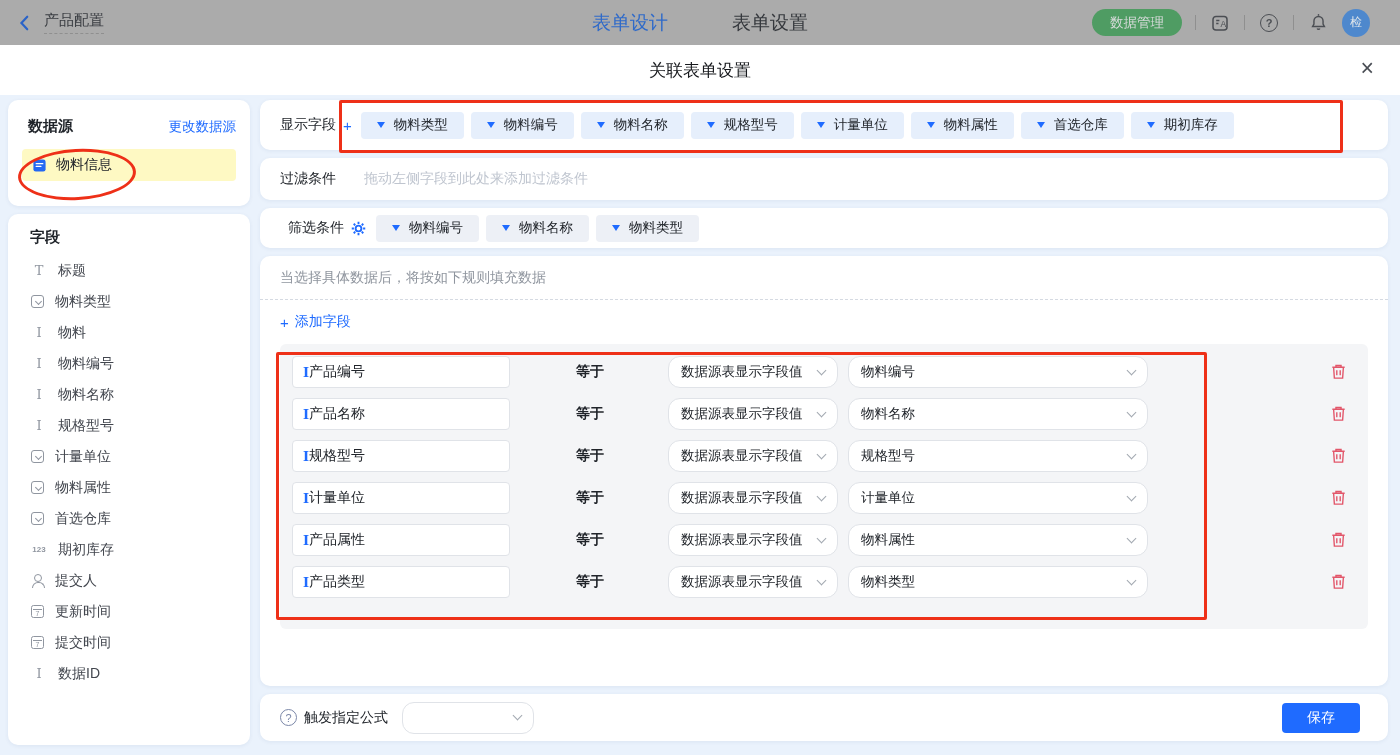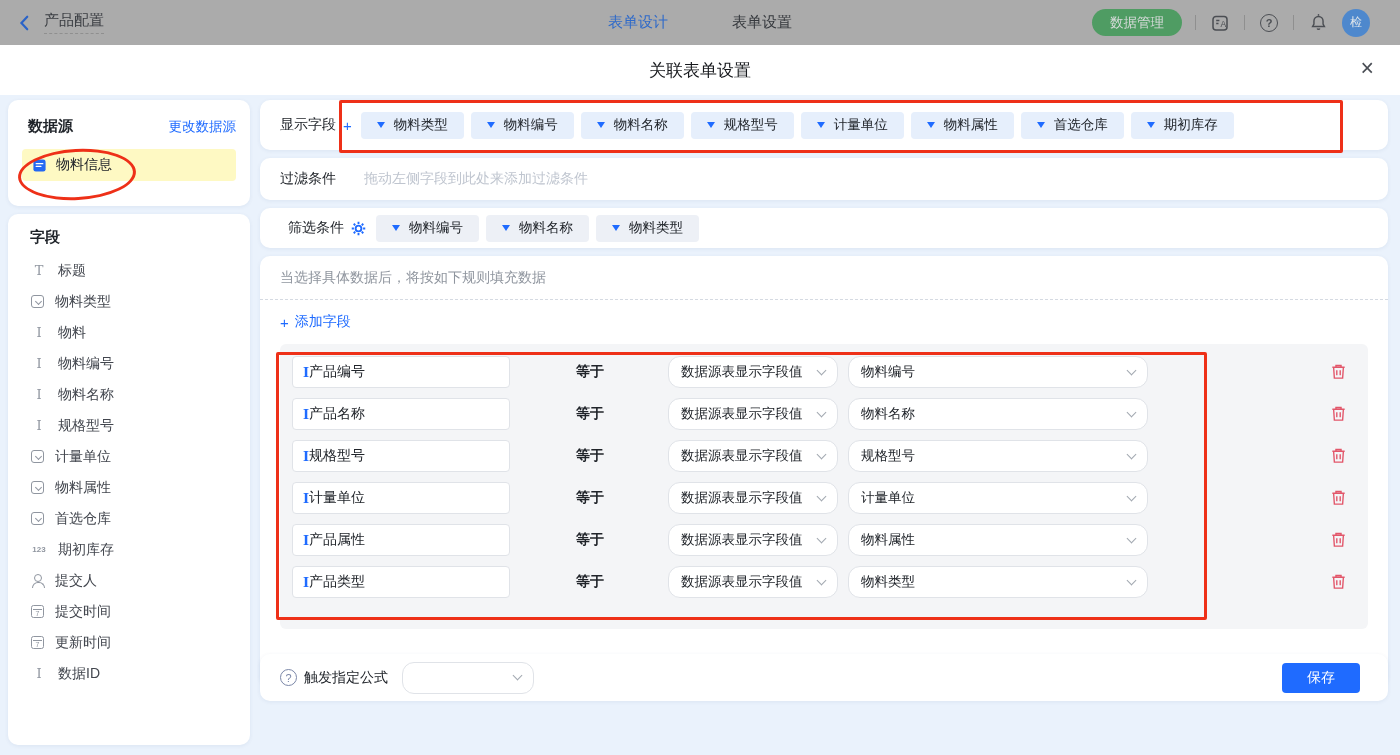--- a/index.html
+++ b/index.html
@@ -7,21 +7,21 @@
   .stage{ position:relative; width:1400px; height:755px; background:#eaf2fc;
           font-family:"Liberation Sans",sans-serif; overflow:hidden; color:#20242a; }
 
   
   .topbar{ position:absolute; top:0; left:0; width:1400px; height:45px; background:#ababab;
            display:flex; align-items:center; padding:0 30px 0 16px; }
   .tb-left{ display:flex; align-items:center; gap:10px; }
   .back-ic{ width:18px; height:18px; display:inline-flex; }
   .tb-title{ font-size:15px; color:#3a3d42; border-bottom:1px dashed #8f8f8f; padding-bottom:3px; }
   .tb-tabs{ position:absolute; left:50%; transform:translateX(-50%); display:flex; gap:64px; }
-  .tb-tab{ font-size:15px; color:#35383d; cursor:pointer;text-align:center; }
+  .tb-tab{ font-size:19px; color:#35383d; cursor:pointer;text-align:center; }
   .tb-tab.active{ color:#2f6ac9; }
   .tb-right{ margin-left:auto; display:flex; align-items:center; gap:13px; }
   .pill{ height:27px; padding:0 18px; border:none; border-radius:14px; background:#4f9c63;
          color:#d6dad9; font-size:13.5px; font-family:inherit; cursor:pointer; }
   .sep{ width:1px; height:15px; background:#8f8f8f; }
   .tb-ic{ width:22px; height:22px; display:inline-flex; align-items:center; justify-content:center; cursor:pointer; }
   .help-ring{ width:18px; height:18px; border:1.6px solid #4b4e53; border-radius:50%;
               display:inline-flex; align-items:center; justify-content:center;
               font-size:11px; color:#4b4e53; font-weight:700; }
   .help-ring::before{ content:"?"; }
@@ -66,21 +66,21 @@
                      border:1.2px solid #9096a0; border-bottom:none; border-radius:6px 6px 0 0; }
   .date-icon{ width:13px; height:13px; border:1.2px solid #9096a0; border-radius:2.5px; }
   .date-icon::before{ content:""; position:absolute; left:1px; right:1px; top:3px; border-top:1.2px solid #9096a0; }
   .date-icon::after{ content:"7"; position:absolute; left:0; right:0; top:4px; font-size:7px; text-align:center; }
 
   
   .cardA{ left:260px; top:100px; width:1128px; height:50px; display:flex; align-items:center; padding:0 20px; }
   .cardB{ left:260px; top:158px; width:1128px; height:42px; display:flex; align-items:center; padding:0 20px; }
   .cardC{ left:260px; top:208px; width:1128px; height:40px; display:flex; align-items:center; padding:0 28px; }
   .cardD{ left:260px; top:256px; width:1128px; height:430px; }
-  .footerbar{ left:260px; top:654px; width:1128px; height:47px; display:flex; align-items:center; padding:0 28px 0 20px; }
+  .footerbar{ left:260px; top:694px; width:1128px; height:47px; display:flex; align-items:center; padding:0 28px 0 20px; }
 
   .row-label{ font-size:14px; font-weight:500; color:#20242a; white-space:nowrap; }
   .plus-mini{ color:#1f6bff; font-size:15px; margin:0 9px 0 7px; cursor:pointer; }
   .plus-mini::before{ content:"+"; }
   .chips{ display:flex; gap:7px; }
   .chip{ height:27px; border-radius:4px; display:inline-flex; align-items:center; gap:9px;
          padding:0 16px; font-size:13.5px; color:#20242a; cursor:pointer; white-space:nowrap; }
   .chips-blue .chip{ background:#e6effc; }
   .chips-gray .chip{ background:#edf0f6; }
   .tri{ width:0; height:0; border-left:4.5px solid transparent; border-right:4.5px solid transparent;
@@ -232,25 +232,25 @@
         <li class="field-item">
         <span class="fi number-icon"></span>
         <span>期初库存</span>
       </li>
         <li class="field-item">
         <span class="fi user-icon"></span>
         <span>提交人</span>
       </li>
         <li class="field-item">
         <span class="fi date-icon"></span>
+        <span>更新时间</span>
+      </li>
+        <li class="field-item">
+        <span class="fi date-icon"></span>
         <span>提交时间</span>
-      </li>
-        <li class="field-item">
-        <span class="fi date-icon"></span>
-        <span>更新时间</span>
       </li>
         <li class="field-item">
         <span class="fi text-icon"></span>
         <span>数据ID</span>
       </li>
       </ul>
   </div>
 
   <div class="card cardA">
     <span class="row-label">显示字段</span>

